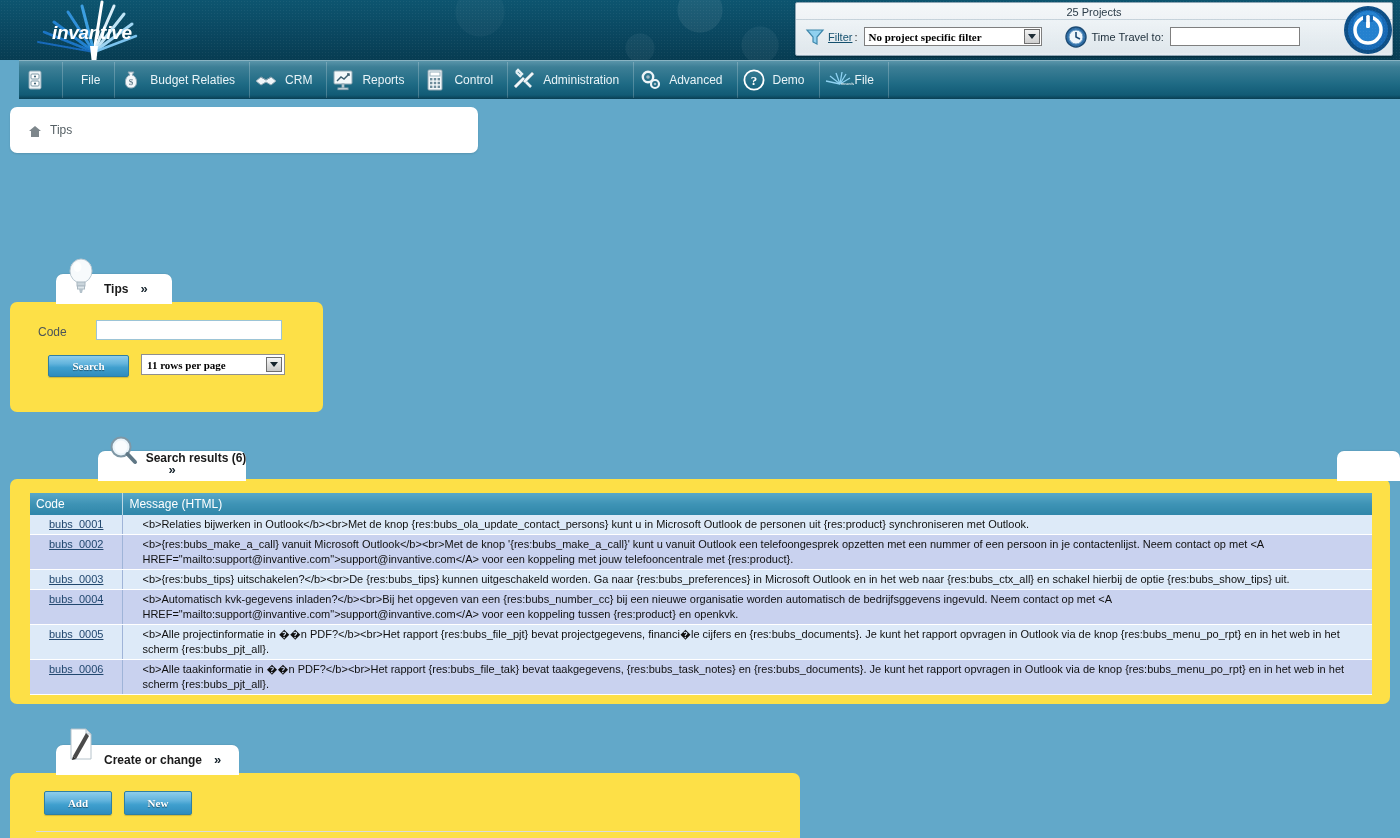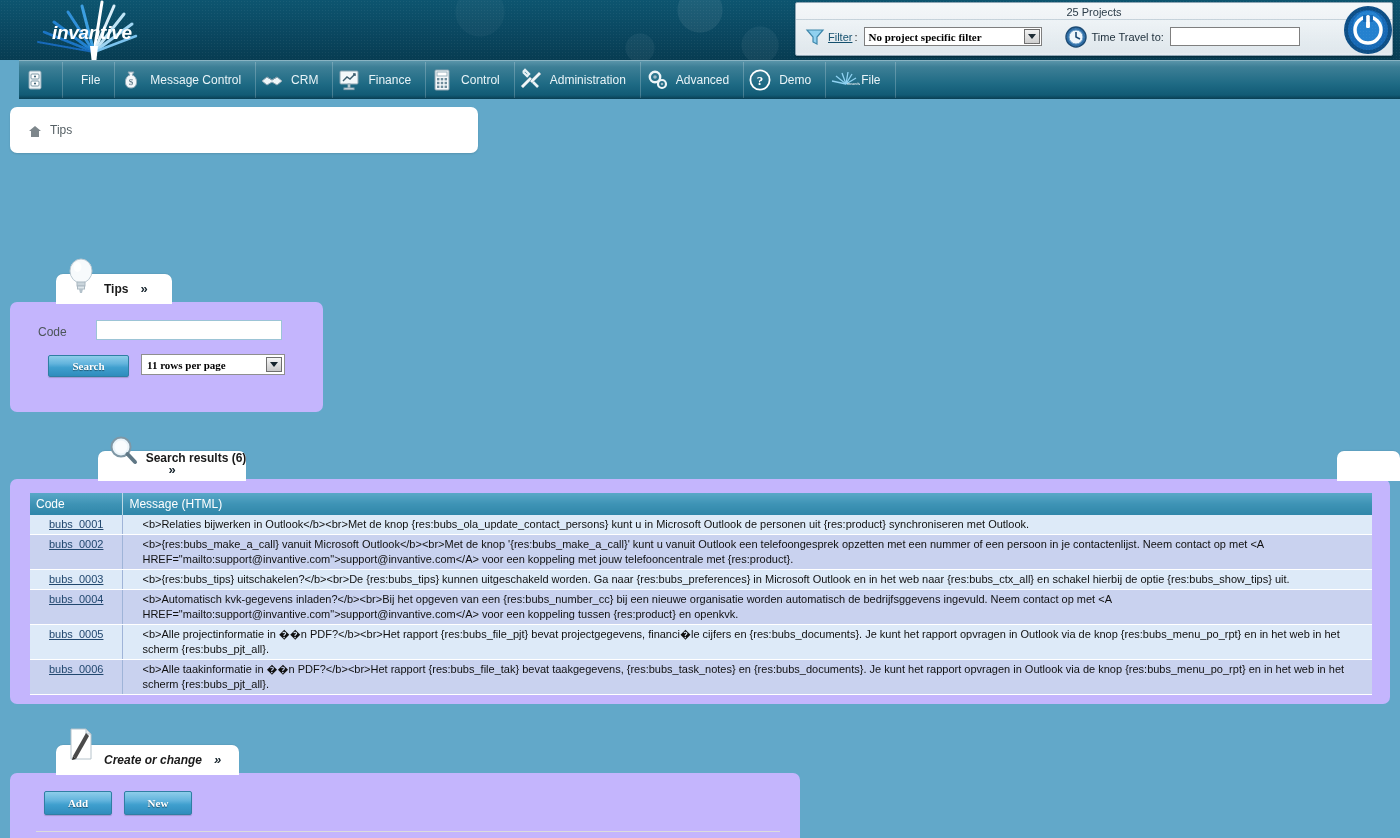--- a/index.html
+++ b/index.html
@@ -189,21 +189,21 @@
     white-space: nowrap;
   }
   .panel-tab .tab-collapse {
     margin-left: 12px; margin-right: 12px;
     font-size: 13px; font-weight: bold; color: #15222b;
     cursor: pointer;
     line-height: 10px;
   }
   .panel-body {
     position: absolute;
-    background: #c4b5fd;
+    background: #fde047;
     border-radius: 7px;
     z-index: 2;
   }
 
   
   #tips-tab  { left: 56px; top: 175px; width: 116px; }
   #tips-body { left: 10px; top: 203px; width: 313px; height: 110px; border-top-left-radius:7px; }
   #tips-code-label {
     position:absolute; left: 28px; top: 23px;
     font-size: 12px; color: #4c5559;
@@ -294,21 +294,21 @@
   #results-table tbody tr.even td { background: #c9d2ef; }
   #results-table td.c-code { width: 78px; white-space: nowrap; }
   #results-table td.c-code a {
     color: #22486f;
     text-decoration: underline;
     font-size: 11px;
   }
   #results-table .vsep { border-right: 1px solid #9fb4d8; }
 
   
-  #create-tab  { left: 56px; top: 646px; width: 183px; font-style: italic; }
+  #create-tab  { left: 56px; top: 646px; width: 183px; }
   #create-body { left: 10px; top: 674px; width: 790px; height: 152px; }
   #add-btn { position:absolute; left: 34px; top: 18px; width: 68px; height: 24px;}
   #new-btn { position:absolute; left: 114px; top: 18px; width: 68px; height: 24px;}
   #create-sep {
     position:absolute; left: 26px; top: 58px;
     width: 744px; height: 1px; background: #dcdcdc;
   }
   #cc-code-input {
     position:absolute; left: 142px; top: 67px;
     width: 336px; height: 20px;
@@ -401,21 +401,21 @@
     <span class="mi-label" style="padding-left:14px">File</span>
   </div>
 
   <div class="menu-item">
     <span class="mi-icon">
       <svg width="24" height="24" viewBox="0 0 24 24">
         <path d="M9 4 L15 4 L13 7 C17 8 18.5 13 17 17 C15.5 21 8.5 21 7 17 C5.5 13 7 8 11 7 Z" fill="#f2f7fa" stroke="#91a9b6" stroke-width="1"></path>
         <text x="12" y="17" font-size="9" text-anchor="middle" fill="#4b6877" font-family="Liberation Serif, serif">$</text>
       </svg>
     </span>
-    <span class="mi-label">Message Control</span>
+    <span class="mi-label">Budget Relaties</span>
   </div>
 
   <div class="menu-item">
     <span class="mi-icon">
       <svg width="24" height="24" viewBox="0 0 24 24">
         <path d="M2 13 L7 9 L12 12 L17 9 L22 13 L17 17 L12 14 L7 17 Z" fill="#f0f6f9" stroke="#90a8b5"></path>
         <path d="M7 9 L12 12 L17 9" stroke="#7e99a7" fill="none"></path>
       </svg>
     </span>
     <span class="mi-label">CRM</span>
@@ -424,21 +424,21 @@
   <div class="menu-item">
     <span class="mi-icon">
       <svg width="24" height="24" viewBox="0 0 24 24">
         <rect x="3" y="3" width="18" height="13" rx="1" fill="#f3f8fa" stroke="#8ca5b2"></rect>
         <path d="M6 13 L10 9 L13 11 L18 6" stroke="#3c5e6f" fill="none" stroke-width="1.4"></path>
         <path d="M16 6 H18 V8" stroke="#3c5e6f" fill="none" stroke-width="1.4"></path>
         <rect x="11" y="16" width="2" height="4" fill="#dce9ef" stroke="#8ca5b2"></rect>
         <rect x="7" y="20" width="10" height="1.6" fill="#e8f1f5" stroke="#8ca5b2"></rect>
       </svg>
     </span>
-    <span class="mi-label">Finance</span>
+    <span class="mi-label">Reports</span>
   </div>
 
   <div class="menu-item">
     <span class="mi-icon">
       <svg width="24" height="24" viewBox="0 0 24 24">
         <rect x="5" y="2" width="14" height="20" rx="1" fill="#f4f8fa" stroke="#8ca5b2"></rect>
         <rect x="7" y="4" width="10" height="4" fill="#ffffff" stroke="#9ab2bd"></rect>
         <g fill="#6e8c9b">
           <rect x="7" y="10" width="2.4" height="2.4"></rect>
             <rect x="10.8" y="10" width="2.4" height="2.4"></rect>

